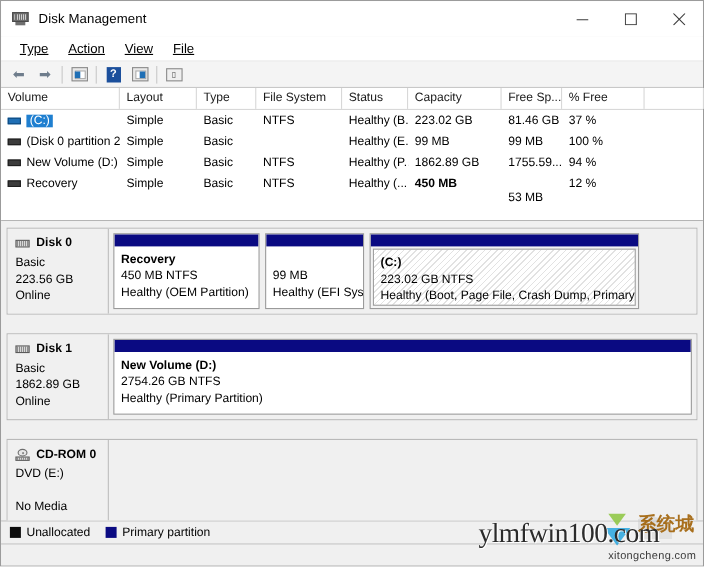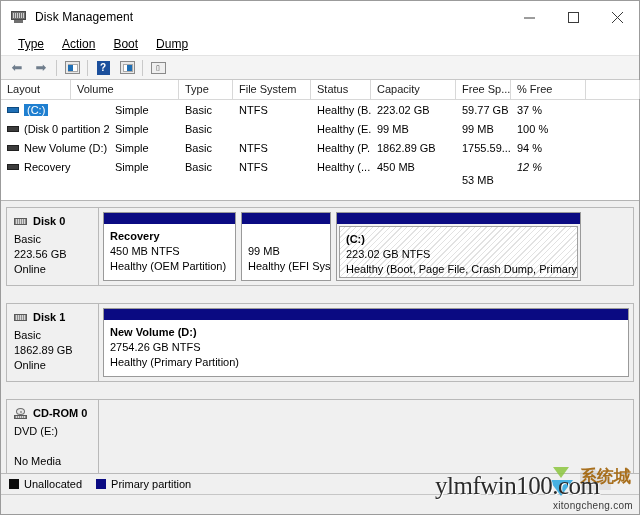--- a/index.html
+++ b/index.html
@@ -202,22 +202,22 @@
             <line x1="0" y1="0" x2="11" y2="11" stroke="#3b3b3b" stroke-width="1"></line>
             <line x1="11" y1="0" x2="0" y2="11" stroke="#3b3b3b" stroke-width="1"></line>
           </svg>
       </div>
     </div>
   </div>
 
   <div class="menubar">
     <div class="menuitem"><u>Type</u></div>
     <div class="menuitem"><u>Action</u></div>
-    <div class="menuitem"><u>Boot</u></div>
-    <div class="menuitem"><u>Dump</u></div>
+    <div class="menuitem"><u>View</u></div>
+    <div class="menuitem"><u>File</u></div>
   </div>
 
   <div class="toolbar">
     <div class="tbbtn">
         <span class="arrow">⬅</span>
       </div>
     <div class="tbbtn">
         <span class="arrow f">➡</span>
       </div>
     <div class="tbsep"></div>
@@ -238,42 +238,42 @@
         </span>
     </div>
     <div class="tbsep"></div>
     <div class="tbbtn">
       <span class="ico-prop">▯</span>
     </div>
   </div>
 
   <div class="listview">
     <div class="lv-header" id="lv-header">
+        <div class="cell" style="width: 108px; flex: 0 0 108px;">Volume</div>
         <div class="cell" style="width: 70px; flex: 0 0 70px;">Layout</div>
-        <div class="cell" style="width: 108px; flex: 0 0 108px;">Volume</div>
         <div class="cell" style="width: 54px; flex: 0 0 54px;">Type</div>
         <div class="cell" style="width: 78px; flex: 0 0 78px;">File System</div>
         <div class="cell" style="width: 60px; flex: 0 0 60px;">Status</div>
         <div class="cell" style="width: 85px; flex: 0 0 85px;">Capacity</div>
         <div class="cell" style="width: 55px; flex: 0 0 55px;">Free Sp...</div>
         <div class="cell" style="width: 75px; flex: 0 0 75px;">% Free</div>
         <div class="cell" style="width: 54px; flex: 0 0 54px;"></div>
       </div>
     <div class="lv-body" id="lv-body">
         <div class="lv-row">
           <div class="cell volcell" style="width: 108px; flex: 0 0 108px;">
             <span class="volicon"></span>
             <span class="vollabel sel">(C:)</span>
           </div>
           <div class="cell" style="width: 70px; flex: 0 0 70px;">Simple</div>
           <div class="cell" style="width: 54px; flex: 0 0 54px;">Basic</div>
           <div class="cell" style="width: 78px; flex: 0 0 78px;">NTFS</div>
           <div class="cell" style="width: 60px; flex: 0 0 60px;">Healthy (B...</div>
           <div class="cell" style="width: 85px; flex: 0 0 85px;">223.02 GB</div>
-          <div class="cell" style="width: 55px; flex: 0 0 55px;">59.77 GB</div>
+          <div class="cell" style="width: 55px; flex: 0 0 55px;">81.46 GB</div>
           <div class="cell" style="width: 75px; flex: 0 0 75px;">37 %</div>
           <div class="cell" style="width: 54px; flex: 0 0 54px;"></div>
         </div>
         <div class="lv-row">
           <div class="cell volcell" style="width: 108px; flex: 0 0 108px;">
             <span class="volicon dark"></span>
             <span class="vollabel">(Disk 0 partition 2)</span>
           </div>
           <div class="cell" style="width: 70px; flex: 0 0 70px;">Simple</div>
           <div class="cell" style="width: 54px; flex: 0 0 54px;">Basic</div>
@@ -300,23 +300,23 @@
         </div>
         <div class="lv-row">
           <div class="cell volcell" style="width: 108px; flex: 0 0 108px;">
             <span class="volicon dark"></span>
             <span class="vollabel">Recovery</span>
           </div>
           <div class="cell" style="width: 70px; flex: 0 0 70px;">Simple</div>
           <div class="cell" style="width: 54px; flex: 0 0 54px;">Basic</div>
           <div class="cell" style="width: 78px; flex: 0 0 78px;">NTFS</div>
           <div class="cell" style="width: 60px; flex: 0 0 60px;">Healthy (...</div>
-          <div class="cell" style="width: 85px; flex: 0 0 85px;">450 MB</div>
+          <div class="cell" style="width: 85px; flex: 0 0 85px; font-weight: bold;">450 MB</div>
           <div class="cell" style="width: 55px; flex: 0 0 55px; margin-top: 27px;">53 MB</div>
-          <div class="cell" style="width: 75px; flex: 0 0 75px; font-style: italic;">12 %</div>
+          <div class="cell" style="width: 75px; flex: 0 0 75px;">12 %</div>
           <div class="cell" style="width: 54px; flex: 0 0 54px;"></div>
         </div>
       </div>
     <div class="lv-filler"></div>
   </div>
 
   <div class="gpane" id="gpane">
       <div class="diskrow" style="height: 79px;">
         <div class="diskinfo">
           <div class="diskname">

